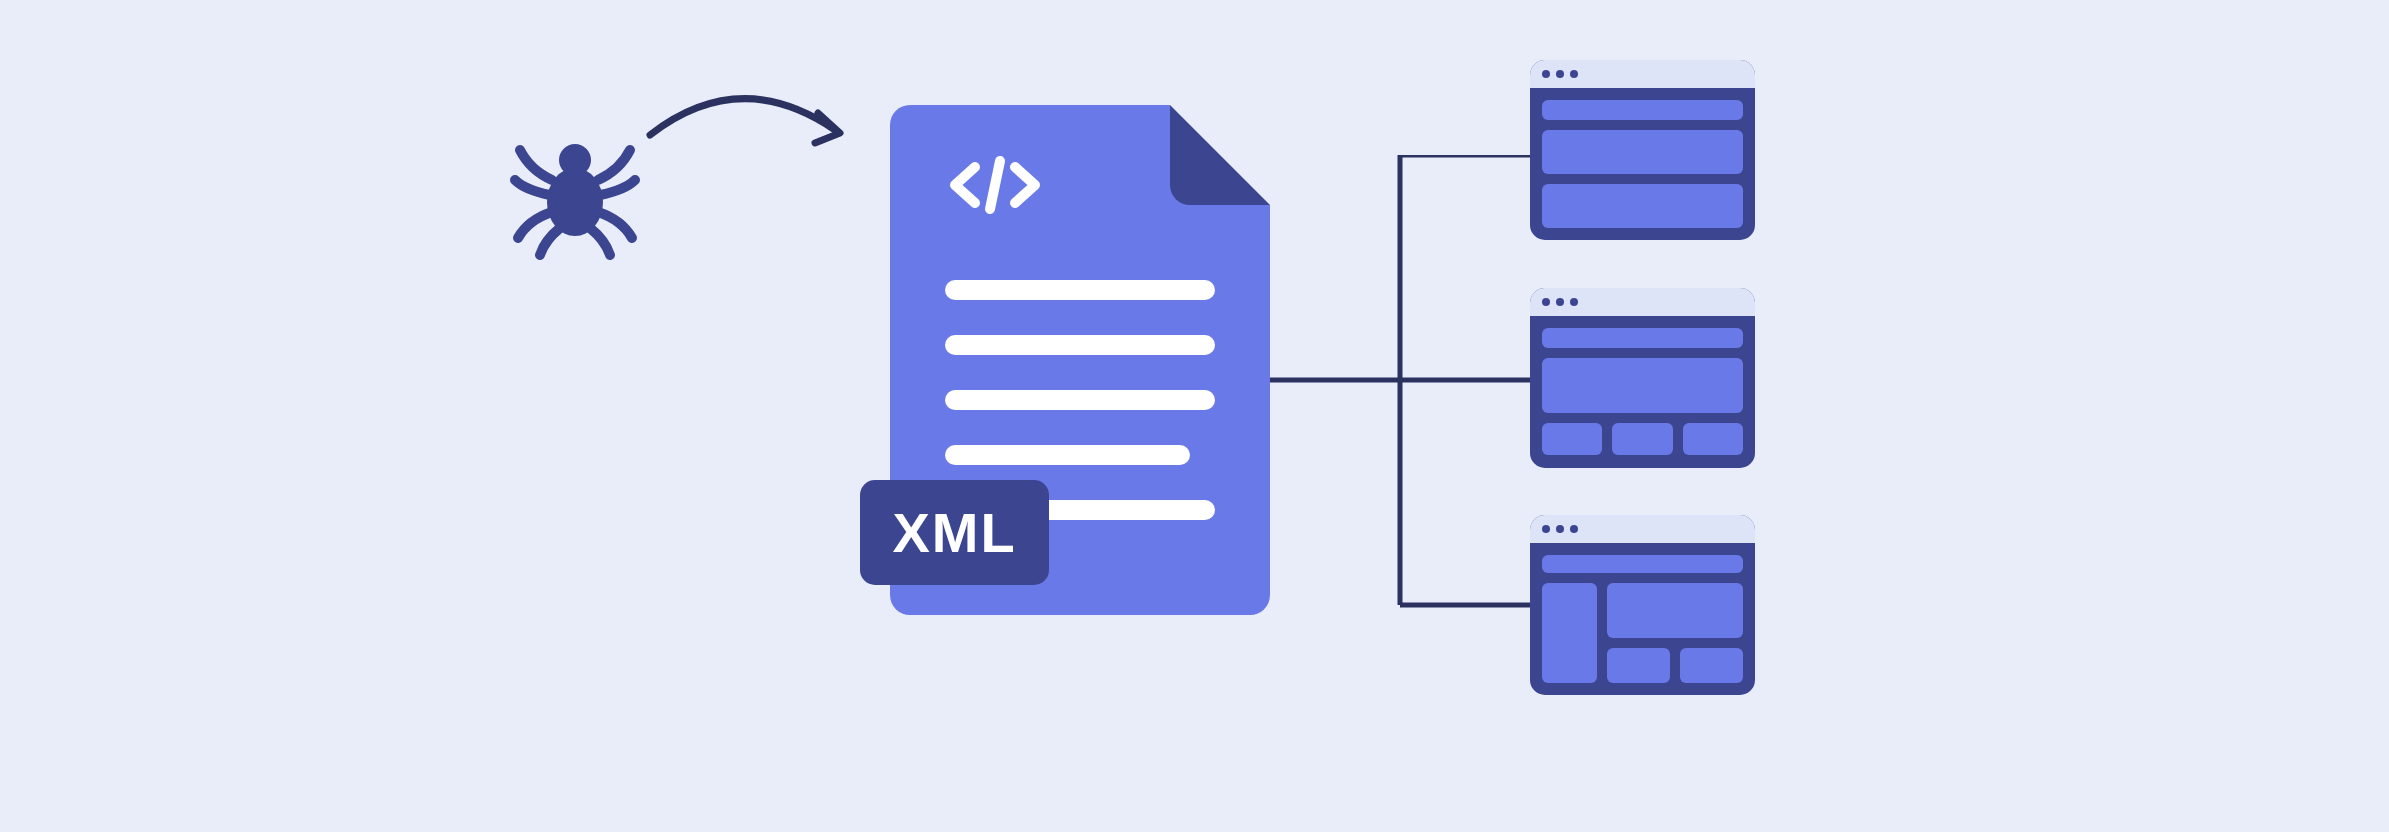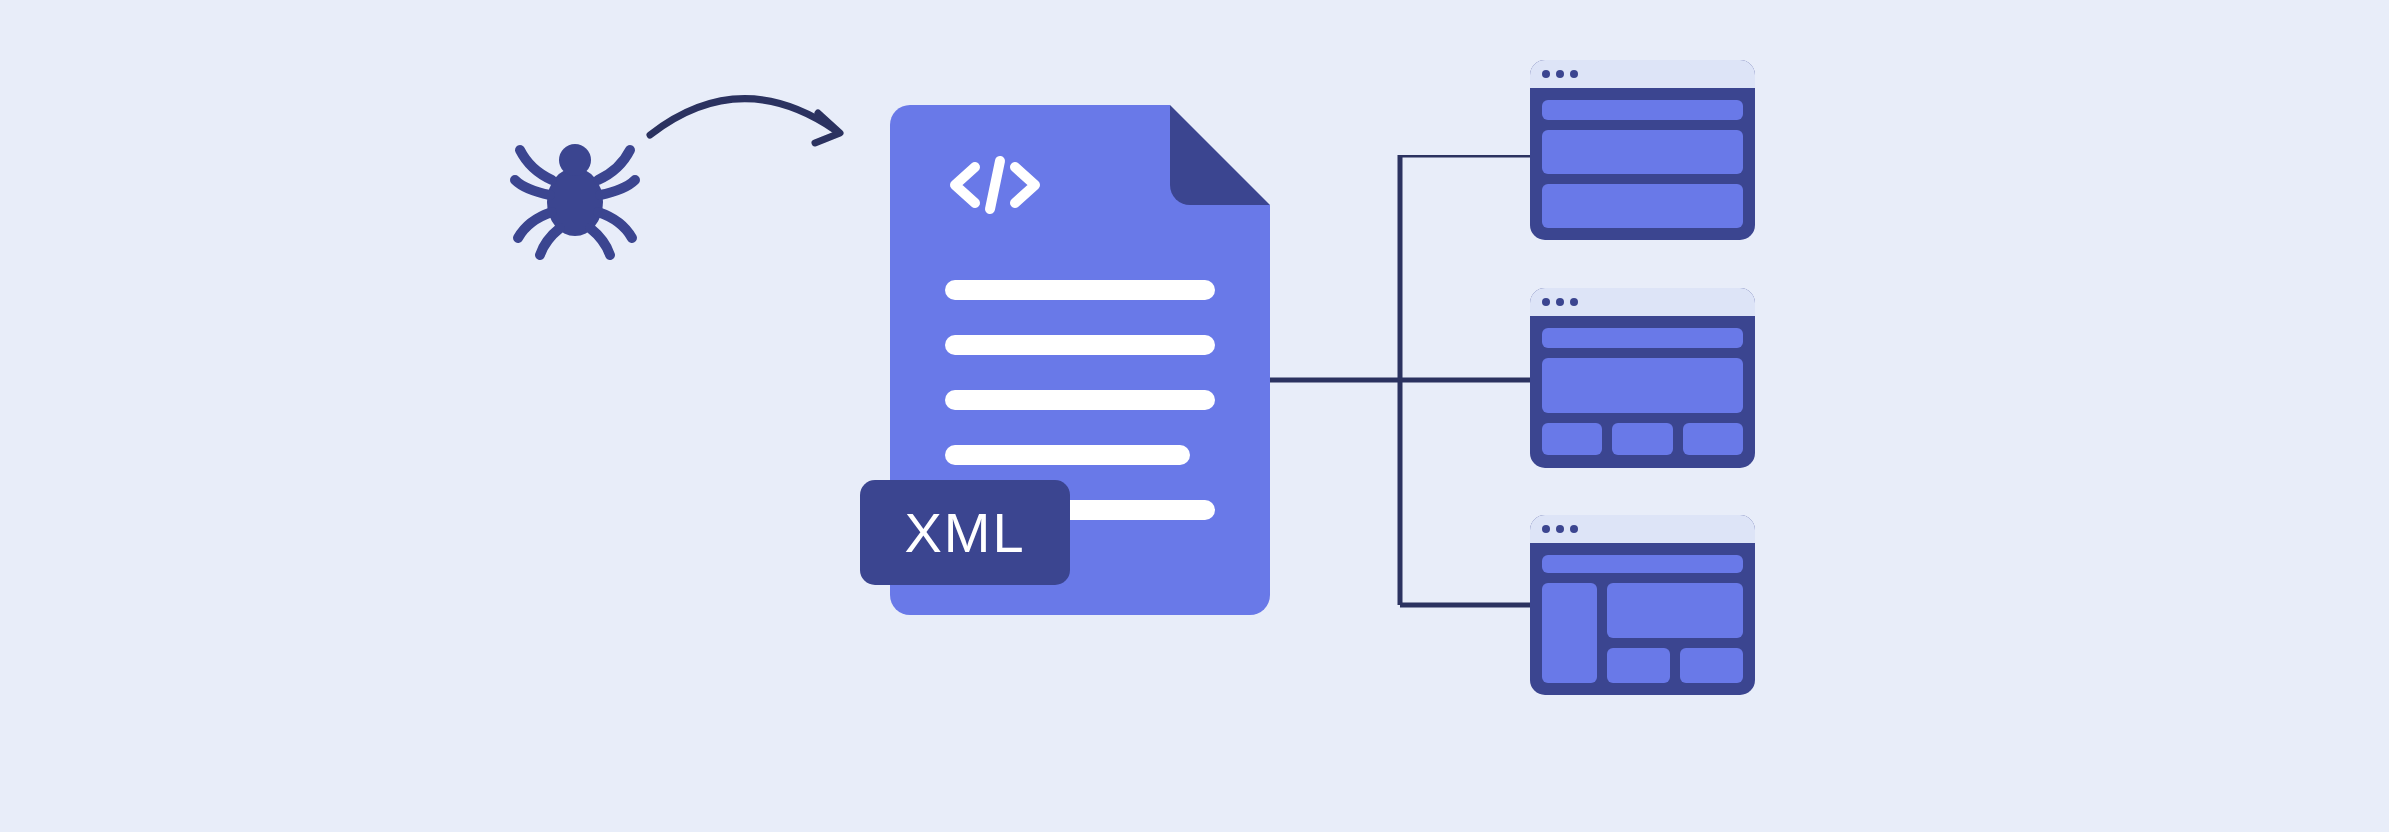--- a/index.html
+++ b/index.html
@@ -97,30 +97,30 @@
     .doc-line1 { top: 175px; width: 270px; }
     .doc-line2 { top: 230px; width: 270px; }
     .doc-line3 { top: 285px; width: 270px; }
     .doc-line4 { top: 340px; width: 245px; }
     .doc-line5 { top: 395px; width: 270px; }
     
     .xml-label {
       position: absolute;
       left: -30px;
       bottom: 30px;
-      width: 210px;
+      width: 189px;
       height: 105px;
       background: #3b4590;
       border-radius: 15px;
       display: flex;
       align-items: center;
       justify-content: center;
       color: #fff;
       font-size: 56px;
-      font-weight: normal;
+      font-weight: bold;
       letter-spacing: 2px;
       text-align: right;
     }
     
     
     .connections {
       position: absolute;
       left: 1270px;
       top: 155px;
       width: 250px;

